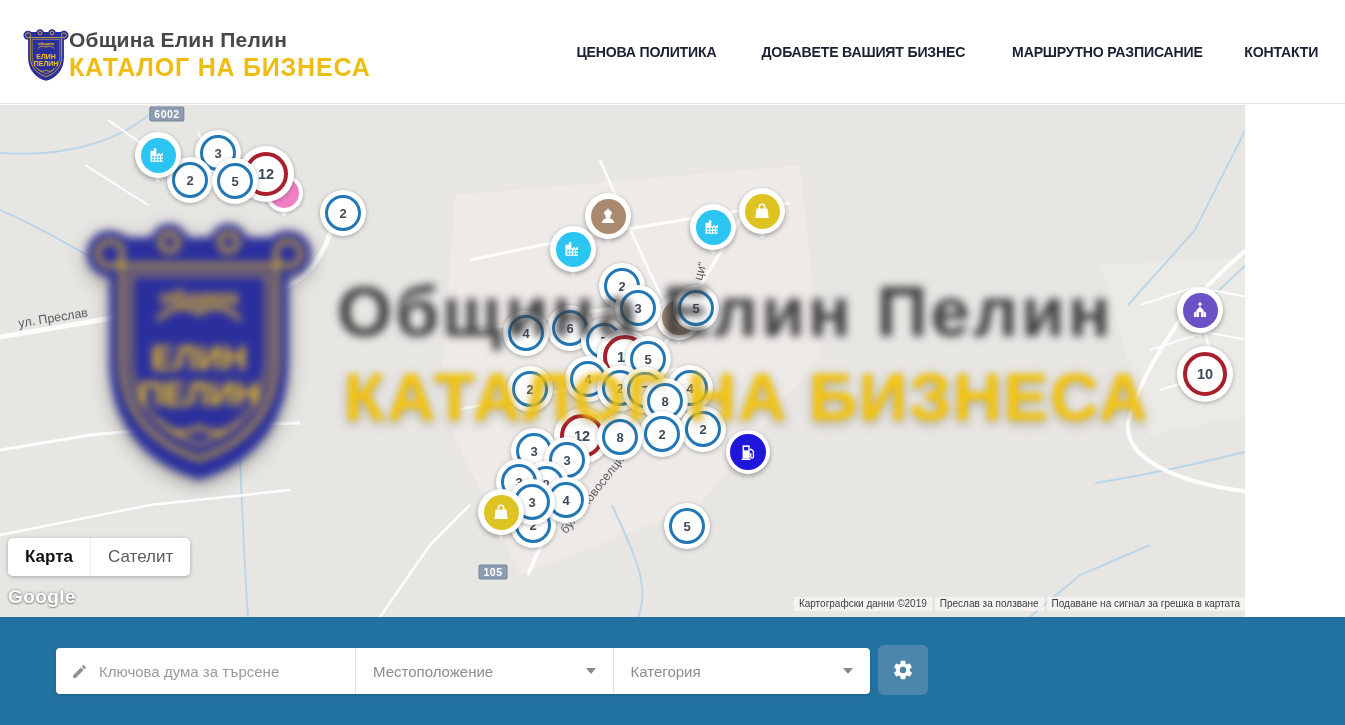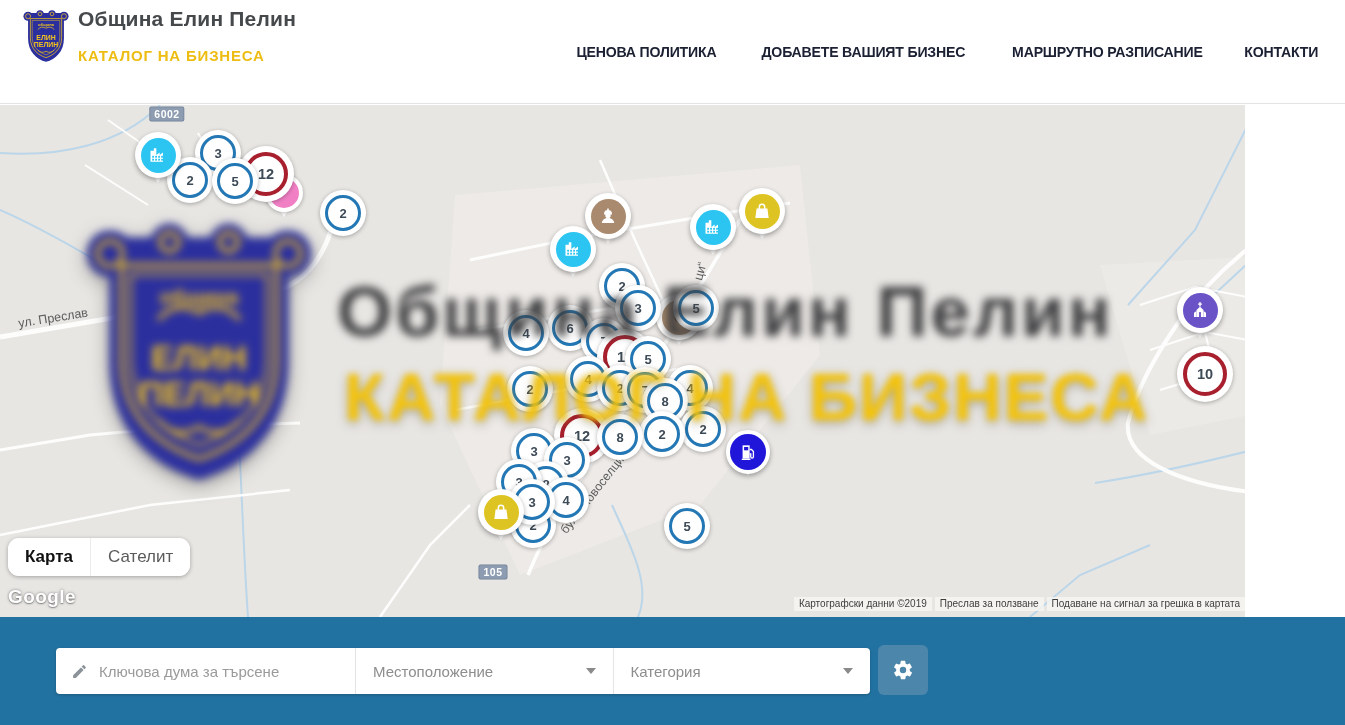--- a/index.html
+++ b/index.html
@@ -3,24 +3,24 @@
 <meta charset="utf-8">
 <style>
   *{margin:0;padding:0;box-sizing:border-box}
   html,body{width:1345px;height:725px;overflow:hidden}
   body{font-family:"Liberation Sans",sans-serif;background:#fff}
   .page{position:relative;width:1345px;height:725px;background:#fff;overflow:hidden}
   .topline{position:absolute;left:0;top:8px;width:100%;height:1px;background:#efefef}
 
   
   .header{position:absolute;top:0;left:0;width:100%;height:104px;background:#fff;border-bottom:1px solid #e3e3e3;z-index:20}
-  .logo{position:absolute;left:23px;top:7px;display:flex;align-items:flex-end;gap:9px;cursor:pointer}
+  .logo{position:absolute;left:23px;top:28px;display:flex;align-items:flex-start;cursor:pointer}
   .logo .shield{width:46px;height:55px;display:block}
   .logo-org{font-size:21px;font-weight:bold;color:#46494c;letter-spacing:.2px;line-height:1.15}
-  .logo-site{font-size:15px;font-weight:bold;color:#eebd13;letter-spacing:.8px;line-height:1.15;margin-top:16px}
+  .logo-site{font-size:25px;font-weight:bold;color:#eebd13;letter-spacing:.8px;line-height:1.15;margin-top:1px}
   .nav{position:absolute;right:24px;top:0;height:103px;display:flex;align-items:center;gap:34px}
   .nav a{display:inline-block;font-size:15px;font-weight:bold;color:#1b2032;text-decoration:none;letter-spacing:-.2px;transform:scaleX(.94);white-space:nowrap;cursor:pointer}
 
   
   .map{position:absolute;top:105px;left:0;width:1245px;height:512px;background:#e8e6e3;overflow:hidden;cursor:grab}
   .roads{position:absolute;left:0;top:0;z-index:0}
   .badge{position:absolute;transform:translate(-50%,-50%);background:#8d9cb0;color:#fff;font-size:10.5px;font-weight:bold;padding:1px 5px 2px;border-radius:2px;box-shadow:inset 0 0 0 1px #7a8aa0;z-index:1;letter-spacing:.5px}
   .street{position:absolute;color:#5c5c5c;font-size:12.5px;white-space:nowrap;z-index:1}
 
   #marker-layer{position:absolute;inset:0;z-index:2}
@@ -38,21 +38,21 @@
   .pin.circle .cbody{position:absolute;inset:4px;border-radius:50%;border:4px solid #fff;box-shadow:0 1px 4px rgba(0,0,0,.3)}
   .pin.circle-pin .cbody{position:absolute;inset:1px;border-radius:50%;border:4px solid #fff;box-shadow:0 2px 5px rgba(0,0,0,.35);display:flex;align-items:center;justify-content:center}
 
   
   .watermark{position:absolute;inset:0;pointer-events:none;z-index:5}
   .wm-shield{position:absolute;left:85px;top:112px;width:228px;height:274px;filter:blur(4px) drop-shadow(0 5px 9px rgba(0,0,0,.4))}
   .wm-title{position:absolute;left:337px;top:166px;font-size:71px;font-weight:bold;color:#3c3c3e;letter-spacing:3px;white-space:nowrap;filter:blur(4.5px)}
   .wm-sub{position:absolute;left:344px;top:253px;font-size:67px;font-weight:800;color:#f3c30d;letter-spacing:2px;white-space:nowrap;filter:blur(3px);text-shadow:0 3px 10px rgba(50,40,0,.4)}
 
   
-  .maptype{position:absolute;left:8px;top:433px;display:flex;z-index:6;border-radius:11px;box-shadow:0 1px 4px rgba(0,0,0,.3);overflow:hidden}
+  .maptype{position:absolute;left:8px;top:433px;display:flex;z-index:6;border-radius:5px;box-shadow:0 1px 4px rgba(0,0,0,.3);overflow:hidden}
   .maptype button{height:38px;background:#fff;border:0;font-family:inherit;font-size:17px;padding:0 17px;cursor:pointer}
   .maptype .active{font-weight:bold;color:#111}
   .maptype .inactive{color:#5b5b5b;border-left:1px solid #ececec}
   .google-logo{position:absolute;left:8px;top:481px;font-size:19px;font-weight:600;color:#fff;letter-spacing:.4px;z-index:6;text-shadow:0 0 3px rgba(90,90,90,.75),0 1px 1px rgba(90,90,90,.5);cursor:pointer}
   .attribution{position:absolute;right:0;top:492px;display:flex;gap:3px;z-index:6}
   .attribution span{background:rgba(246,245,242,.85);color:#3d3d3d;font-size:10px;padding:1px 5px 2px;white-space:nowrap}
   .ctl{position:absolute;background:#fff;border:0;border-radius:2px;box-shadow:0 1px 4px rgba(0,0,0,.3);cursor:pointer;display:flex;align-items:center;justify-content:center;z-index:6}
   .lock-btn{left:1307px;top:258px;width:28px;height:31px}
   .pegman-btn{left:1297px;top:332px;width:36px;height:37px}
   .zoomctl{position:absolute;left:1297px;top:400px;width:36px;height:85px;background:#fff;border-radius:2px;box-shadow:0 1px 4px rgba(0,0,0,.3);z-index:6;display:flex;flex-direction:column}

